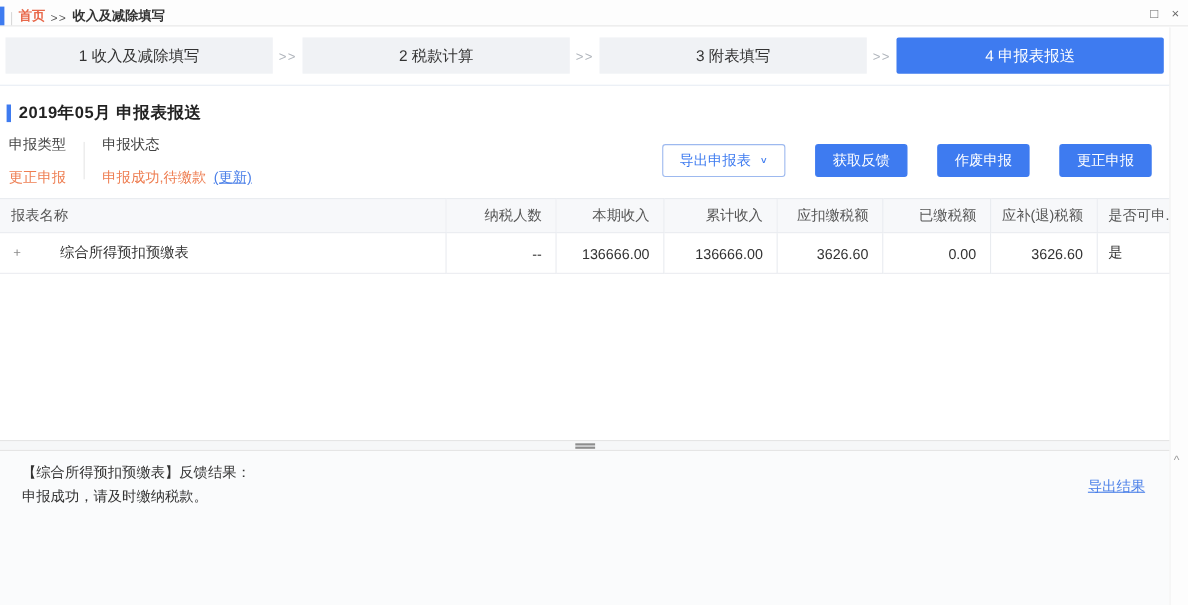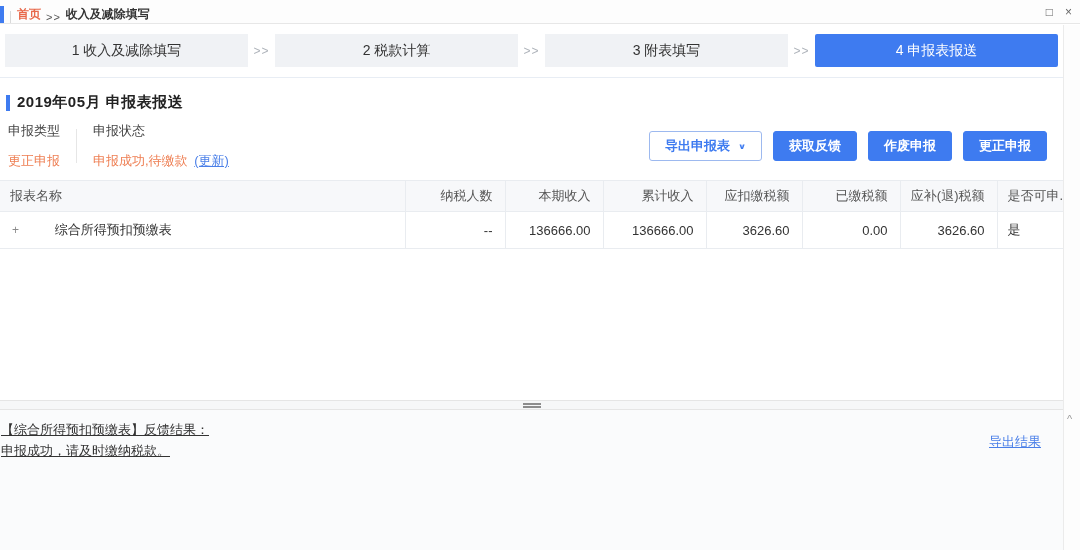--- a/index.html
+++ b/index.html
@@ -54,21 +54,21 @@
   .title-bar { width: 4px; height: 16px; background: #3e7bf0; margin-right: 7px; }
   .title-text { font-size: 15px; font-weight: bold; color: #222; letter-spacing: 0.5px; }
 
   
   .status-row { display: flex; align-items: center; margin: 10px 0 0 0; padding: 0 16px 0 8px; }
   .status-col { display: flex; flex-direction: column; gap: 12px; }
   .status-label { color: #444; font-size: 13px; }
   .status-value { color: #ee7e52; font-size: 13px; white-space: nowrap; }
   .status-divider { width: 1px; height: 34px; background: #e6e6e6; margin: 0 16px; }
   .update-link { color: #4a7fe8; text-decoration: underline; cursor: pointer; margin-left: 3px; }
-  .toolbar { margin-left: auto; display: flex; align-items: center; gap: 11px; font-weight: bold; }
+  .toolbar { margin-left: auto; display: flex; align-items: center; gap: 27px; }
   .btn {
     height: 30px; padding: 0 15px; border-radius: 3px; font-size: 13px;
     display: flex; align-items: center; justify-content: center; cursor: pointer;
     white-space: nowrap;
   }
   .btn-outline { background: #fff; border: 1px solid #9db9ef; color: #3e7bf0; gap: 8px; }
   .btn-outline .caret { font-size: 10px; color: #3e7bf0; transform: scaleY(0.8); }
   .btn-solid { background: #3e7bf0; border: 1px solid #3e7bf0; color: #fff; }
 
   
@@ -89,21 +89,21 @@
   .spacer { flex: 1; background: #fff; }
 
   
   .splitter {
     height: 10px; background: #f6f7f8; border-top: 1px solid #e5e5e5; border-bottom: 1px solid #e5e5e5;
     display: flex; align-items: center; justify-content: center; cursor: row-resize;
   }
   .splitter-handle { width: 18px; height: 5px; border-top: 2px solid #8d8d8d; border-bottom: 2px solid #8d8d8d; }
 
   
-  .footer { height: 140px; background: #fafbfc; position: relative; padding: 9px 1px; text-decoration: underline; }
+  .footer { height: 140px; background: #fafbfc; position: relative; padding: 9px 20px; }
   .footer-line { font-size: 13px; color: #333; line-height: 21px; }
   .export-result-link {
     position: absolute; top: 23px; right: 22px; color: #4a7fe8; font-size: 13px;
     text-decoration: underline; cursor: pointer;
   }
 </style>
 </head>
 <body>
 
 <div class="topbar">

